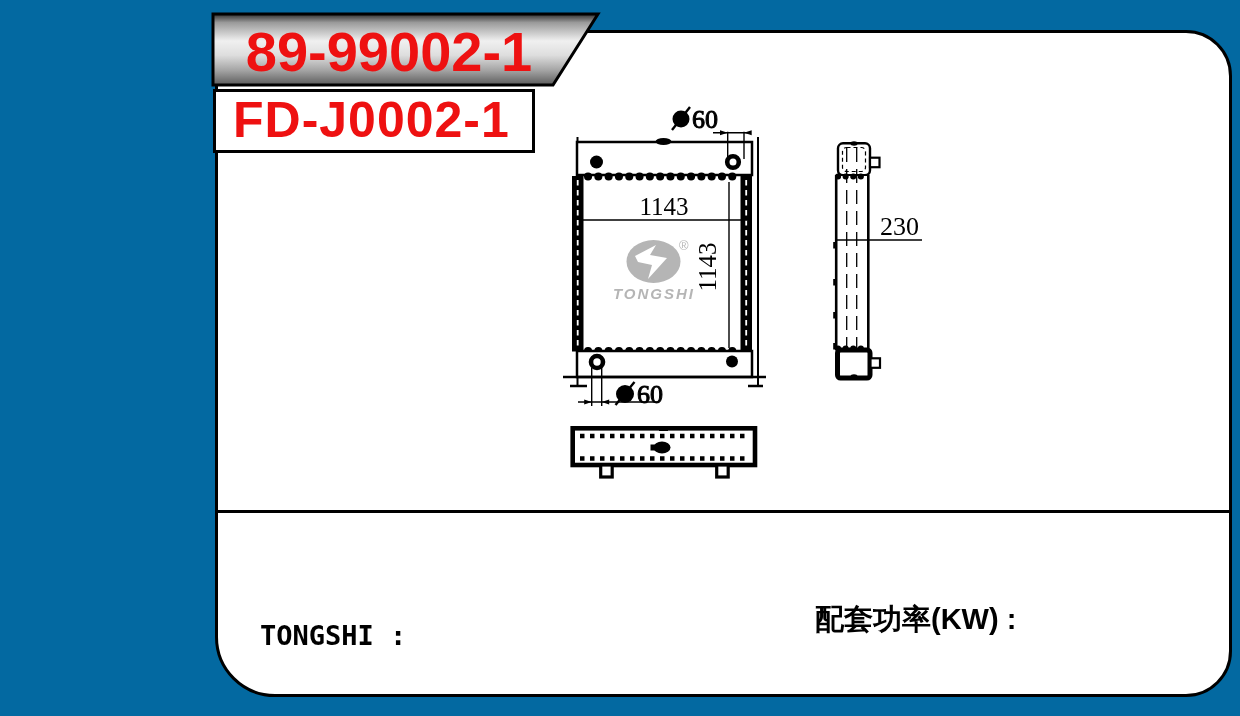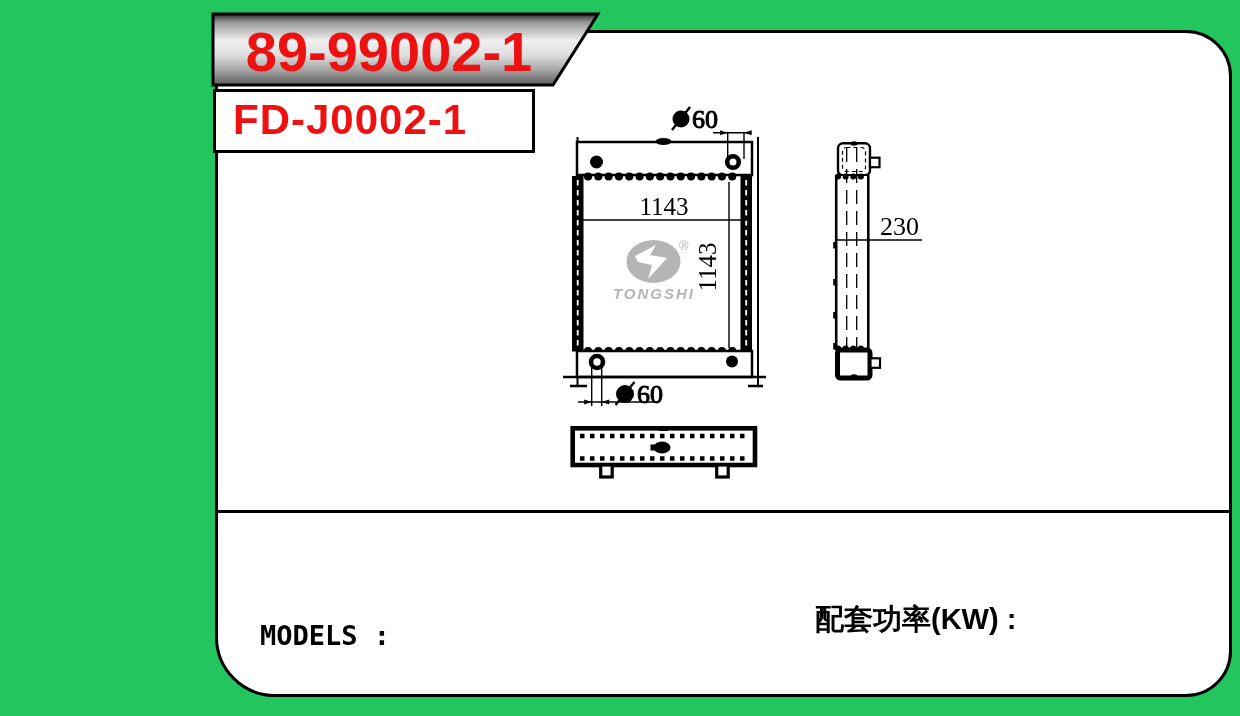--- a/index.html
+++ b/index.html
@@ -1,28 +1,28 @@
 <!DOCTYPE html>
 <html><head>
 <meta charset="utf-8">
 <style>
   html,body{margin:0;padding:0;background:#fff;}
-  #stage{position:relative;width:1240px;height:716px;background:#22c55e;overflow:hidden;
+  #stage{position:relative;width:1240px;height:716px;background:#0369a1;overflow:hidden;
          font-family:"Liberation Sans",sans-serif;}
   
   #frame{position:absolute;left:215px;top:30px;width:1017px;height:667px;
          border:3px solid #000;box-sizing:border-box;
          border-radius:46px 46px 46px 60px;background:#fff;}
   #divider{position:absolute;left:217px;top:510px;width:1013px;height:3px;background:#000;}
   
   #banner{position:absolute;left:211px;top:11px;width:400px;height:80px;z-index:5;}
   
   #refbox{position:absolute;left:213px;top:89px;width:322px;height:64px;background:#fff;
           border:3px solid #000;box-sizing:border-box;z-index:5;}
-  #refbox .code{color:#ee1111;font-size:42px;font-weight:bold;line-height:56px;
+  #refbox .code{color:#ee1111;font-size:50px;font-weight:bold;line-height:56px;
                 padding-left:17px;letter-spacing:1px;white-space:nowrap;}
   
   #drawing{position:absolute;left:540px;top:85px;z-index:2;}
   
   #specs-left{position:absolute;left:260px;top:541px;
               font-family:"DejaVu Sans Mono",monospace;font-weight:bold;
               font-size:27px;line-height:38px;color:#000;white-space:pre;z-index:3;}
   #specs-right{position:absolute;left:815px;top:524px;
                font-family:"Liberation Sans",sans-serif;font-weight:bold;
                font-size:29px;line-height:38px;color:#000;white-space:pre;z-index:3;}
@@ -164,21 +164,21 @@
       <g>
         <ellipse cx="122" cy="362.5" rx="8.5" ry="6" fill="#000" stroke="none"></ellipse>
         <rect x="110.5" y="359.5" width="7" height="6" fill="#000" stroke="none"></rect>
       </g>
       <rect x="60.7" y="380" width="11.5" height="12" fill="#fff" stroke-width="3.2"></rect>
       <rect x="176.7" y="380" width="11.5" height="12" fill="#fff" stroke-width="3.2"></rect>
     </g>
   </svg>
 
   <div id="specs-left">
-    <div>MODELS :</div>
+    <div>TONGSHI :</div>
     
     
   </div>
 
   <div id="specs-right">
     <div>配套功率(KW) :</div>
     
     
   </div>
 

